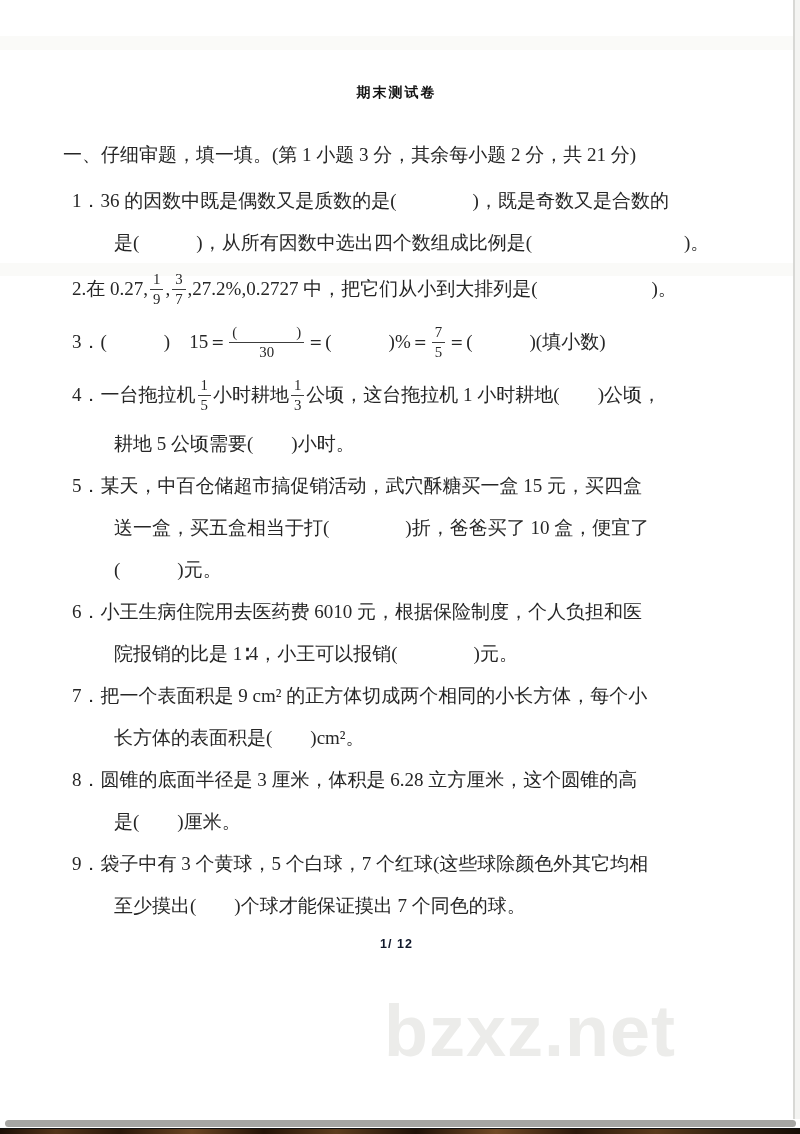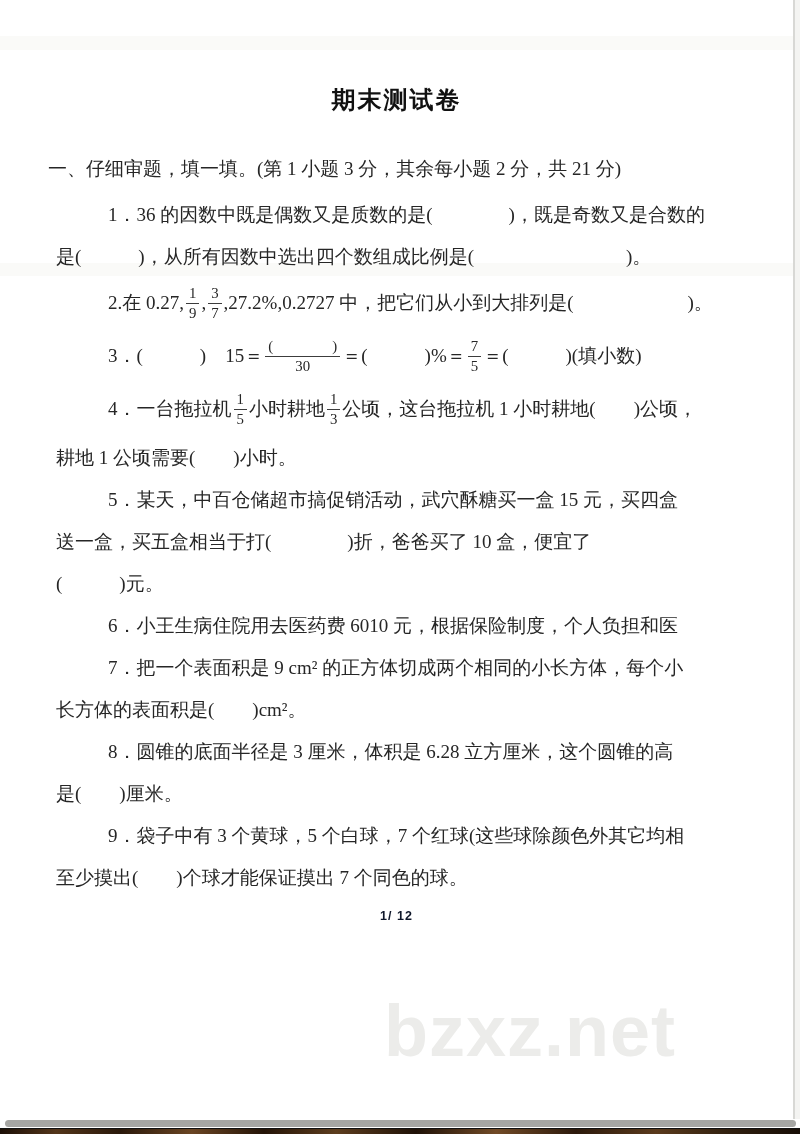--- a/index.html
+++ b/index.html
@@ -6,28 +6,28 @@
   html,body { width:800px; height:1134px; overflow:hidden; background:#fff; }
   .stage { position:relative; width:800px; height:1134px; background:#f4f4f2; overflow:hidden;
            font-family:"Liberation Serif","DejaVu Serif",serif; color:#262626; }
   .sheet { position:absolute; left:0; top:0; width:793px; height:1119px; background:#ffffff;
            padding-top:84px; overflow:hidden; }
   .edge  { position:absolute; left:793px; top:0; width:2px; height:1119px; background:#d8d8d5; }
   .band  { position:absolute; left:0; width:793px; background:#fafaf8; pointer-events:none; }
   .band.b1 { top:36px; height:14px; }
   .band.b2 { top:263px; height:13px; }
   h1.title { text-align:center; font-family:"Liberation Sans","DejaVu Sans",sans-serif;
-             font-size:24px; font-weight:700; letter-spacing:2px; color:#111;
+             font-size:14px; font-weight:700; letter-spacing:2px; color:#111;
              margin-bottom:40px; position:relative; z-index:2; }
-  .section { padding:0 26px 0 48px; font-size:19px; line-height:26px; margin-bottom:20px;
+  .section { padding:0 26px 0 63px; font-size:19px; line-height:26px; margin-bottom:20px;
              white-space:nowrap; position:relative; z-index:2; }
   .qlist   { position:relative; z-index:2; }
-  .qline   { padding-left:108px; padding-right:26px; font-size:19px; line-height:26px;
+  .qline   { padding-left:72px; padding-right:26px; font-size:19px; line-height:26px;
              margin-bottom:16px; white-space:nowrap; }
-  .qline.cont { padding-left:56px; }
+  .qline.cont { padding-left:114px; }
   .frac { display:inline-flex; flex-direction:column; align-items:center; vertical-align:middle;
           line-height:1.15; margin:0 2px; position:relative; top:-1px; }
   .frac .num, .frac .den { font-size:0.78em; padding:0 3px; }
   .frac .bar { align-self:stretch; height:1px; background:#3c3c3c; margin:1px 0; }
   .pnum { position:relative; z-index:3; text-align:center; margin-top:18px;
           font-family:"Liberation Sans","DejaVu Sans",sans-serif;
           font-size:12.5px; font-weight:700; color:#0f172a; letter-spacing:1px; }
   .wm   { position:absolute; left:384px; top:990px; z-index:1;
           font-family:"Liberation Sans","DejaVu Sans",sans-serif;
           font-size:72px; font-weight:700; color:#ececea; letter-spacing:1px; }
@@ -73,25 +73,26 @@
           </span>＝(　　　)(填小数)</div>
         <div class="qline">4．一台拖拉机<span class="frac">
             <span class="num">1</span>
             <span class="bar"></span>
             <span class="den">5</span>
           </span>小时耕地<span class="frac">
             <span class="num">1</span>
             <span class="bar"></span>
             <span class="den">3</span>
           </span>公顷，这台拖拉机 1 小时耕地(　　)公顷，</div>
-        <div class="qline cont">耕地 1 公顷需要(　　)小时。</div>
+        <div class="qline cont">耕地 5 公顷需要(　　)小时。</div>
         <div class="qline">5．某天，中百仓储超市搞促销活动，武穴酥糖买一盒 15 元，买四盒</div>
         <div class="qline cont">送一盒，买五盒相当于打(　　　　)折，爸爸买了 10 盒，便宜了</div>
         <div class="qline cont">(　　　)元。</div>
         <div class="qline">6．小王生病住院用去医药费 6010 元，根据保险制度，个人负担和医</div>
+        <div class="qline cont">院报销的比是 1∶4，小王可以报销(　　　　)元。</div>
         <div class="qline">7．把一个表面积是 9 cm² 的正方体切成两个相同的小长方体，每个小</div>
         <div class="qline cont">长方体的表面积是(　　)cm²。</div>
         <div class="qline">8．圆锥的底面半径是 3 厘米，体积是 6.28 立方厘米，这个圆锥的高</div>
         <div class="qline cont">是(　　)厘米。</div>
         <div class="qline">9．袋子中有 3 个黄球，5 个白球，7 个红球(这些球除颜色外其它均相</div>
         <div class="qline cont">至少摸出(　　)个球才能保证摸出 7 个同色的球。</div>
       </div>
     <div class="pnum">1/ 12</div>
   </div>
   <div class="edge"></div>

